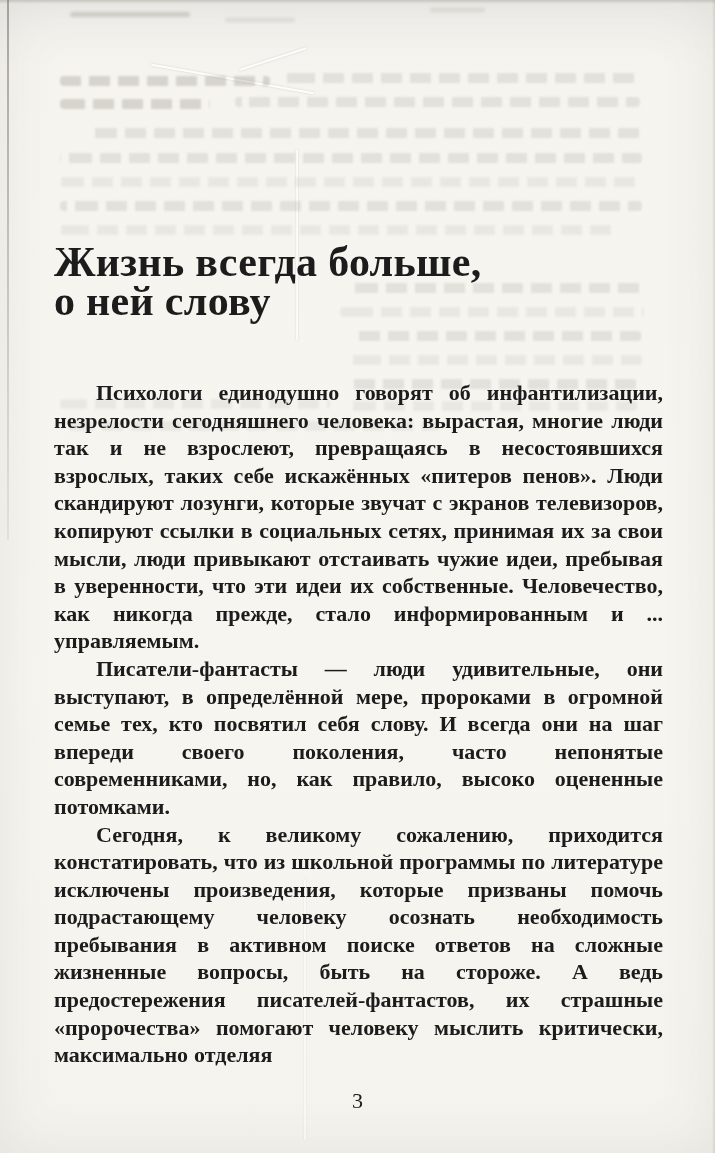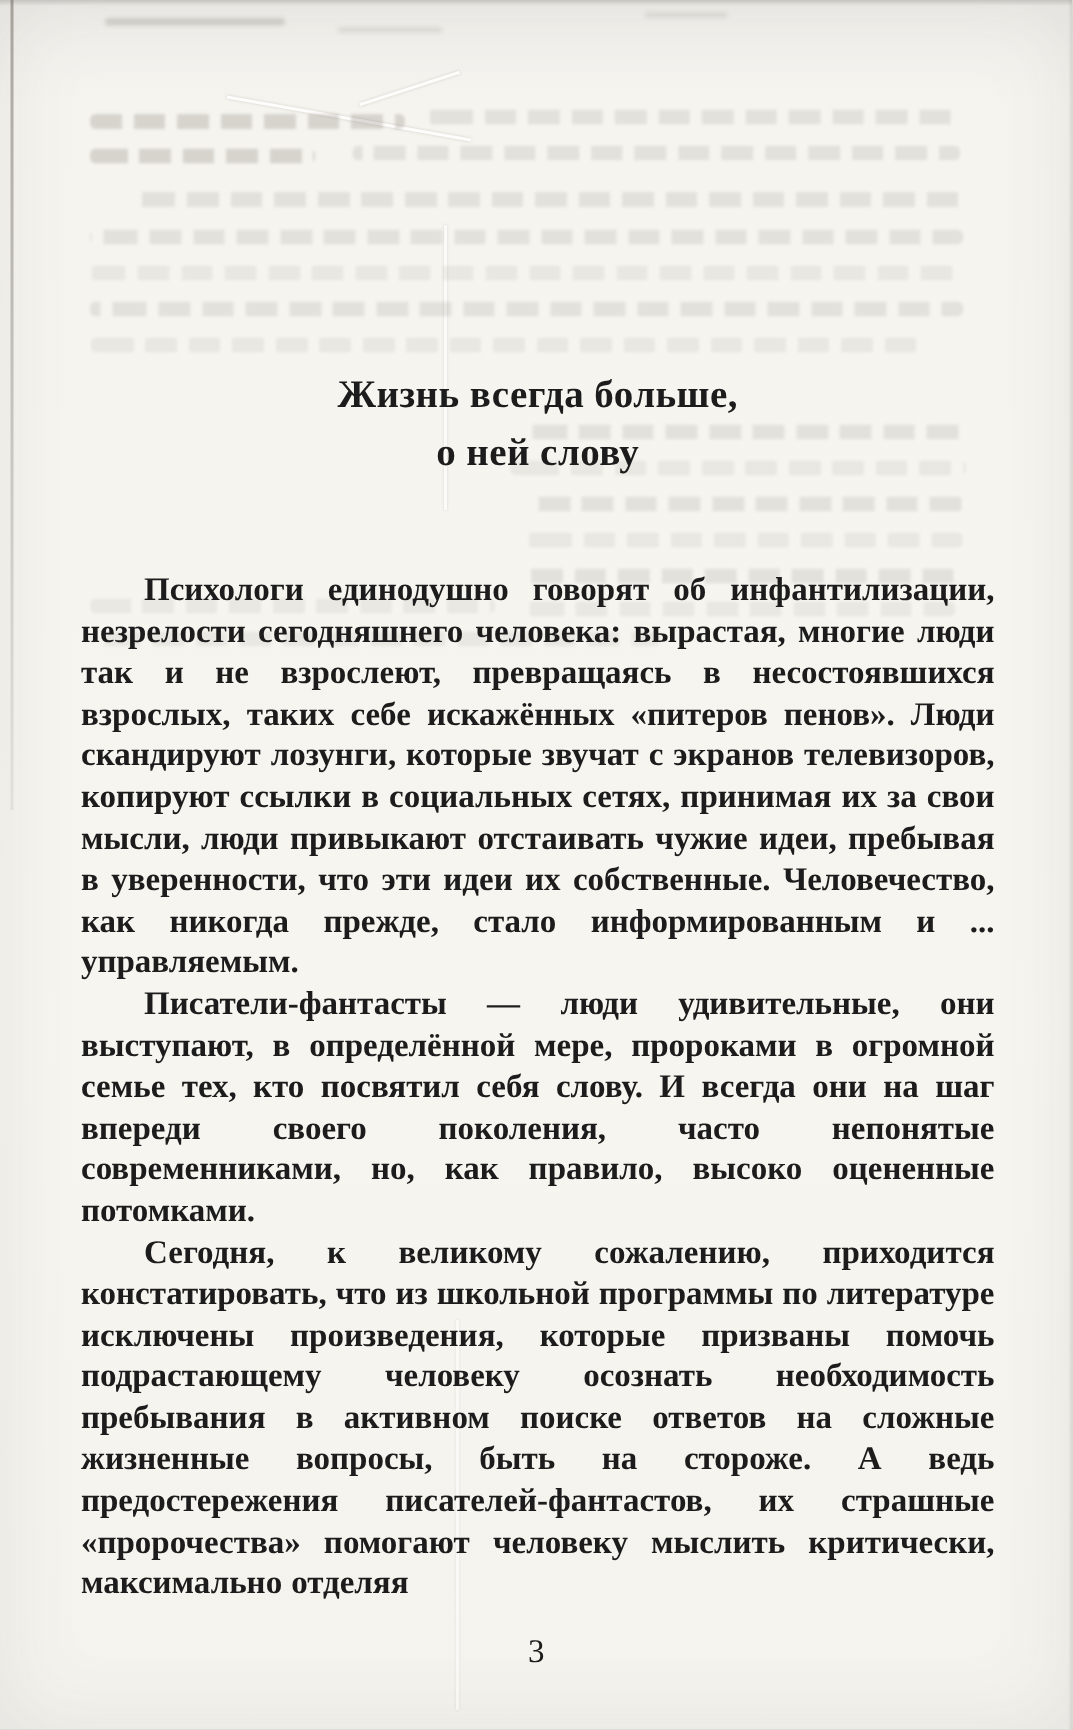--- a/index.html
+++ b/index.html
@@ -57,24 +57,23 @@
 
   
   .content {
     position: absolute;
     left: 54px;
     right: 52px;
     top: 243px;
   }
   .title {
     margin: 0 0 58px 0;
-    font-size: 26px;
+    font-size: 42px;
     line-height: 39px;
     font-weight: bold;
-    text-align: center;
     letter-spacing: 0.3px;
   }
   .title-line { display: block; }
   .body {
     font-size: 22px;
     line-height: 27.6px;
     text-align: justify;
     word-spacing: 0.5px;
   }
   .para { margin: 0; text-indent: 42px; font-weight: bold; }

